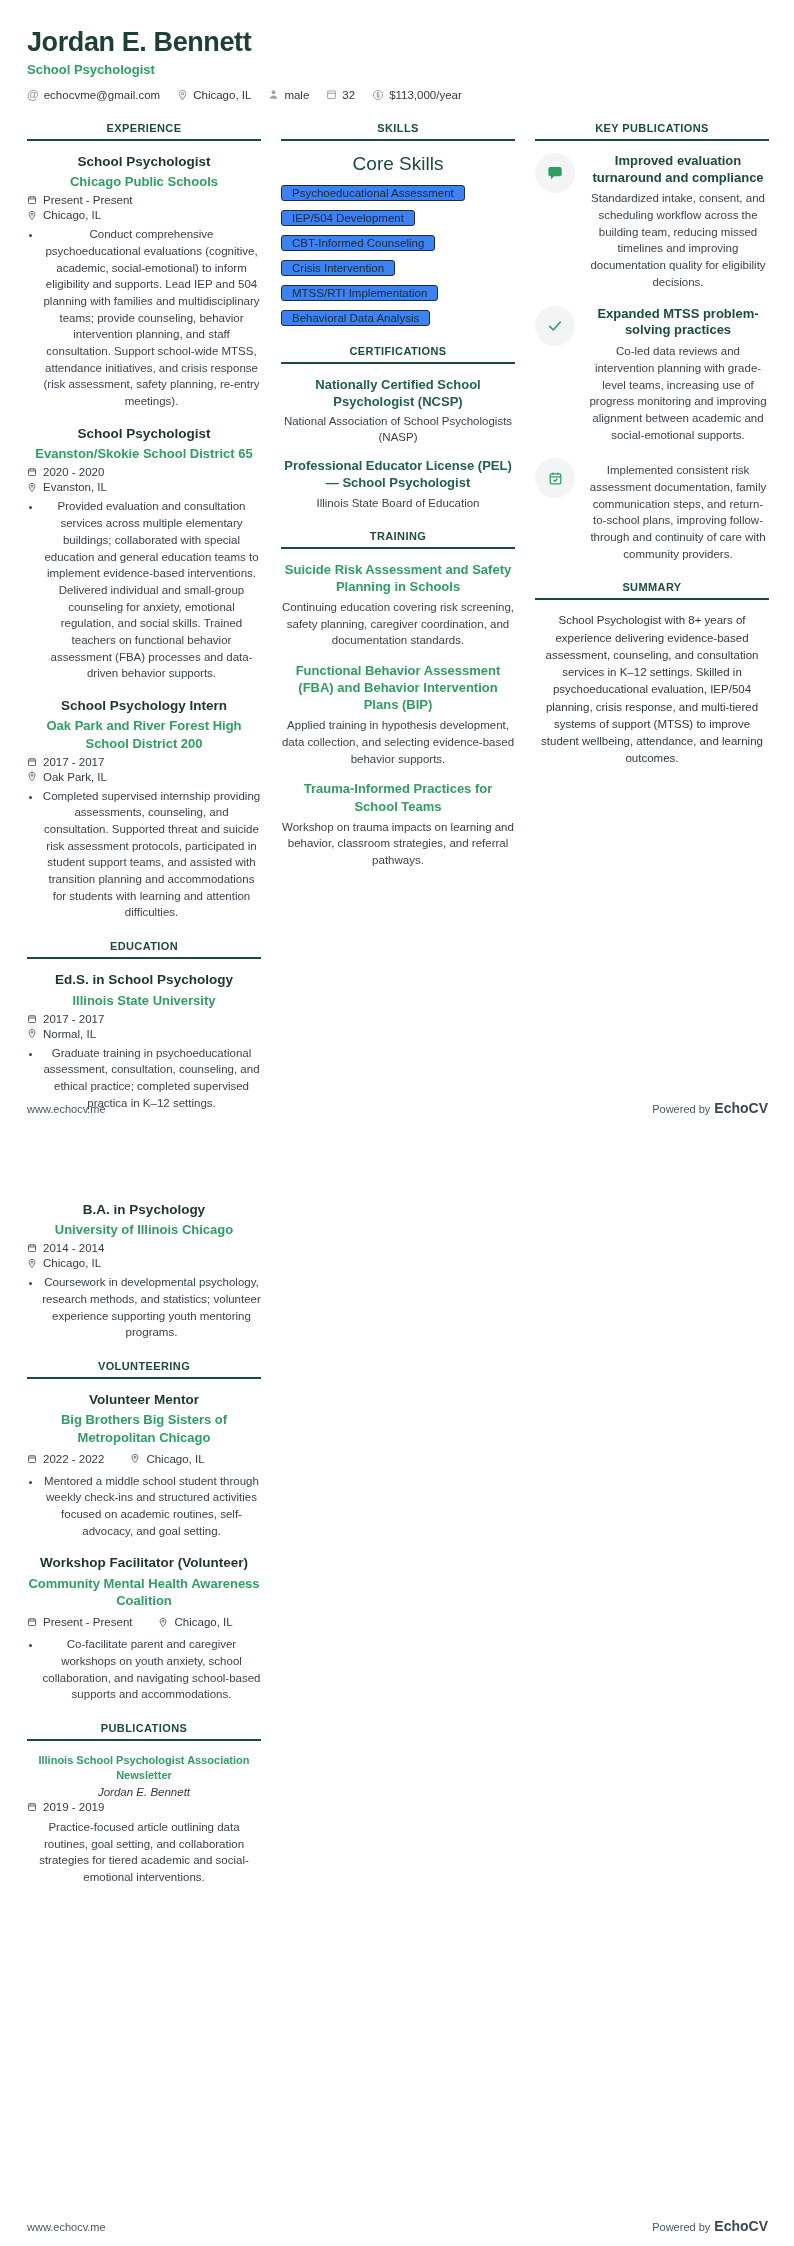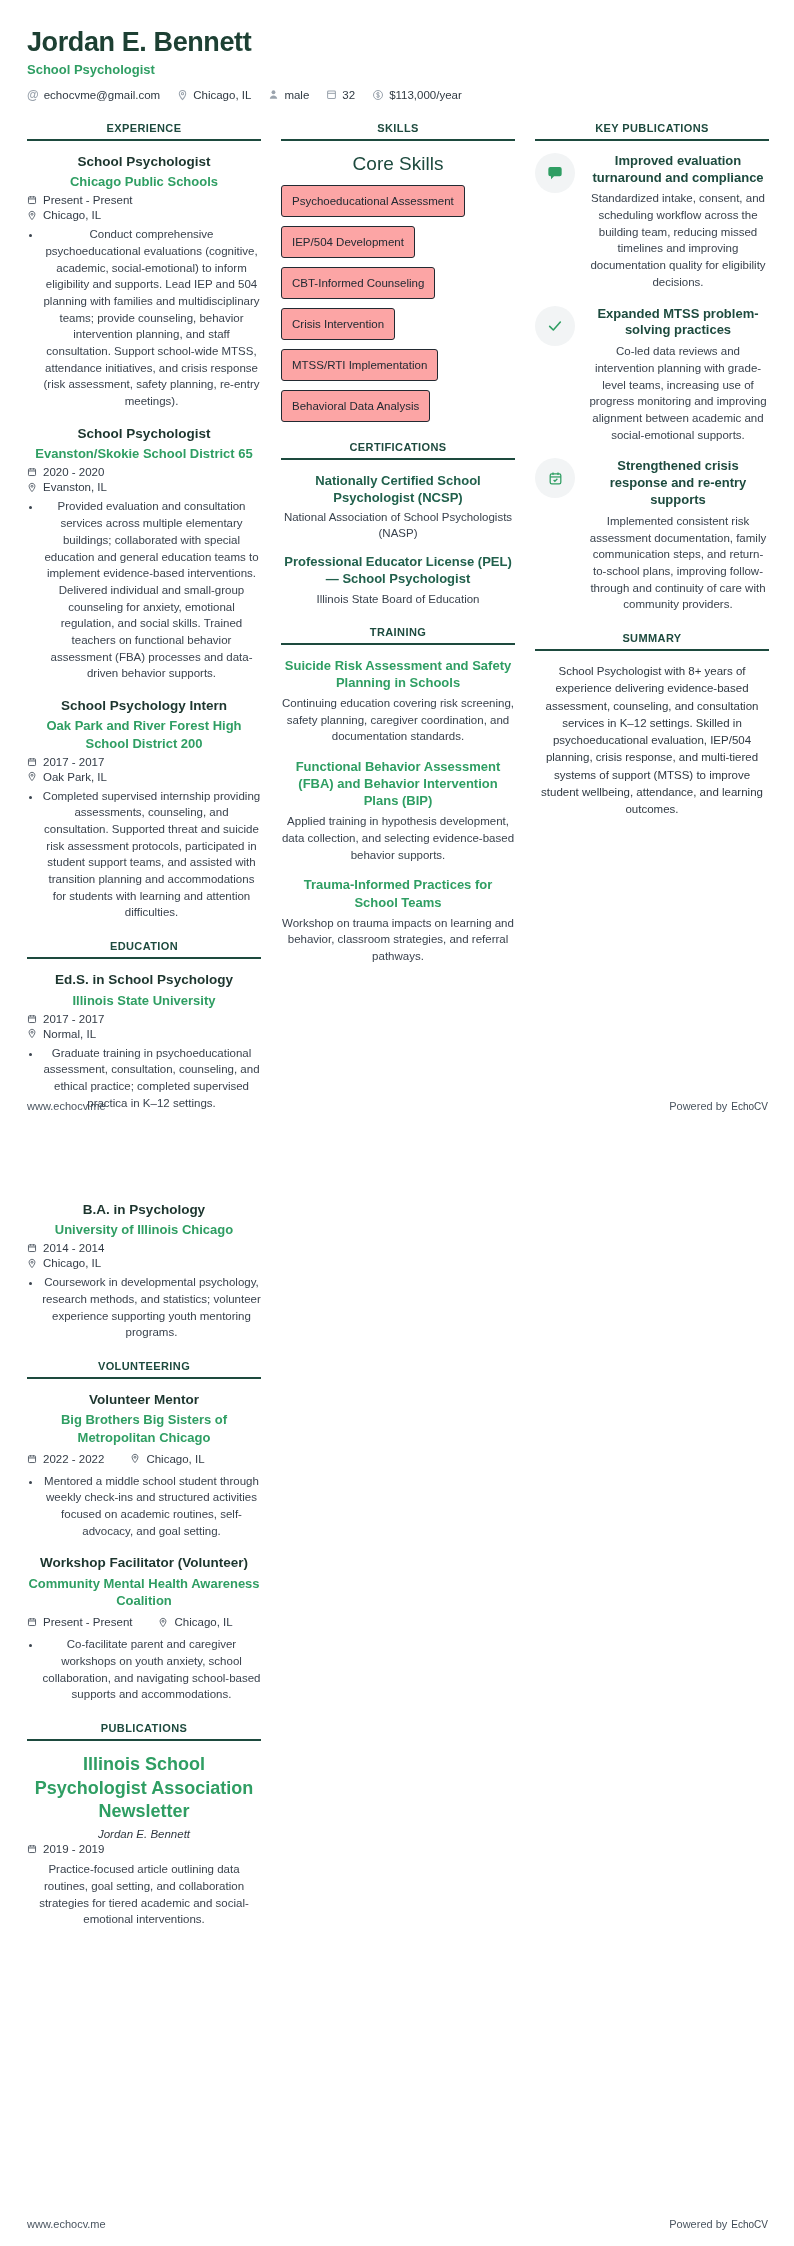--- a/index.html
+++ b/index.html
@@ -38,21 +38,21 @@
   .meta-row{display:flex;align-items:center;gap:6px;font-size:11.5px;color:#323b46;margin:3px 0;}
   .meta-row .mi{color:#5a636d;display:inline-flex;align-items:center;flex-shrink:0;}
   .meta-pair{display:flex;align-items:center;gap:26px;}
   ul.bullets{margin:5px 0 0 15px;}
   ul.bullets li{font-size:11.5px;line-height:1.45;color:var(--text);}
 
   .page-break-gap{height:74px;}
 
   
   .skill-group-title{font-size:19px;font-weight:400;color:var(--dark);margin-bottom:10px;}
-  .skill-tag{display:block;width:fit-content;border:1.4px solid #222a32;border-radius:3px;padding:9px 10px;font-size:11.5px;font-weight:500;color:#222a32;margin-bottom:9px;background:#fca5a5;}
+  .skill-tag{display:block;width:fit-content;border:1.4px solid #222a32;border-radius:3px;padding:1px 10px;font-size:11.5px;font-weight:500;color:#222a32;margin-bottom:9px;background:#3b82f6;}
 
   
   .tr-item{margin-bottom:13px;}
   .tr-title{font-size:13px;font-weight:600;color:var(--green);line-height:1.32;}
   .tr-desc{font-size:11.5px;line-height:1.45;color:var(--text);margin-top:4px;}
 
   
   .cert-item{margin-bottom:12px;}
   .cert-title{font-size:13px;font-weight:600;color:var(--cert);line-height:1.32;}
   .cert-org{font-size:11.5px;line-height:1.4;color:var(--text);margin-top:3px;}
@@ -62,31 +62,31 @@
   .ach-icon{width:40px;height:40px;border-radius:50%;background:#f2f4f5;display:flex;align-items:center;justify-content:center;flex-shrink:0;}
   .ach-body{flex:1;}
   .ach-title{font-size:13px;font-weight:700;color:var(--dark);line-height:1.3;}
   .ach-desc{font-size:11.5px;line-height:1.45;color:var(--text);margin-top:4px;}
 
   
   .summary-text{font-size:11.5px;line-height:1.5;color:#2f3942;}
 
   
   .pub-title{font-size:13.5px;font-weight:700;color:var(--cert);line-height:1.32;}
-  .pub-outlet{font-size:18px;font-weight:600;color:var(--green);line-height:1.32;margin-top:2px;}
+  .pub-outlet{font-size:11px;font-weight:600;color:var(--green);line-height:1.32;margin-top:2px;}
   .pub-author{font-size:11.5px;font-style:italic;color:#2f3942;margin-top:4px;}
   .pub-desc{font-size:11.5px;line-height:1.45;color:var(--text);margin-top:6px;}
 
   
   .footer{position:absolute;left:27px;right:26px;display:flex;justify-content:space-between;align-items:baseline;}
   .footer-1{top:1100px;}
   .footer-2{top:2218px;}
   .f-site{font-size:11px;color:#4a5560;}
   .f-powered{font-size:11px;color:#4a5560;display:flex;align-items:baseline;gap:4px;}
-  .f-brand{font-size:10px;font-weight:400;color:#3d4752;}
+  .f-brand{font-size:14px;font-weight:700;color:#3d4752;}
 
   svg{display:block;}
 </style>
 </head>
 <body>
 
 <div class="page">
 
   <div class="header">
     <div class="name">Jordan E. Bennett</div>
@@ -452,21 +452,20 @@
           <div class="ach-icon">
             <svg width="15" height="15" viewBox="0 0 24 24" fill="none" stroke="#2f9e63" stroke-width="2">
                 <rect x="3.5" y="4.5" width="17" height="16" rx="2.5"></rect>
                 <line x1="3.5" y1="9.5" x2="20.5" y2="9.5"></line>
                 <line x1="8" y1="2.5" x2="8" y2="6.5"></line>
                 <line x1="16" y1="2.5" x2="16" y2="6.5"></line>
                 <path d="M9 14.5l2 2 4-4"></path>
               </svg>
           </div>
           <div class="ach-body">
-            <div class="ach-title">Strengthened crisis response and re-entry supports</div>
             <div class="ach-desc">Implemented consistent risk assessment documentation, family communication steps, and return-to-school plans, improving follow-through and continuity of care with community providers.</div>
           </div>
         </div>
       </div>
 
       <div class="section">
         <div class="sec-head">SUMMARY</div>
         <div class="summary-text">School Psychologist with 8+ years of experience delivering evidence-based assessment, counseling, and consultation services in K–12 settings. Skilled in psychoeducational evaluation, IEP/504 planning, crisis response, and multi-tiered systems of support (MTSS) to improve student wellbeing, attendance, and learning outcomes.</div>
       </div>
     </div>

